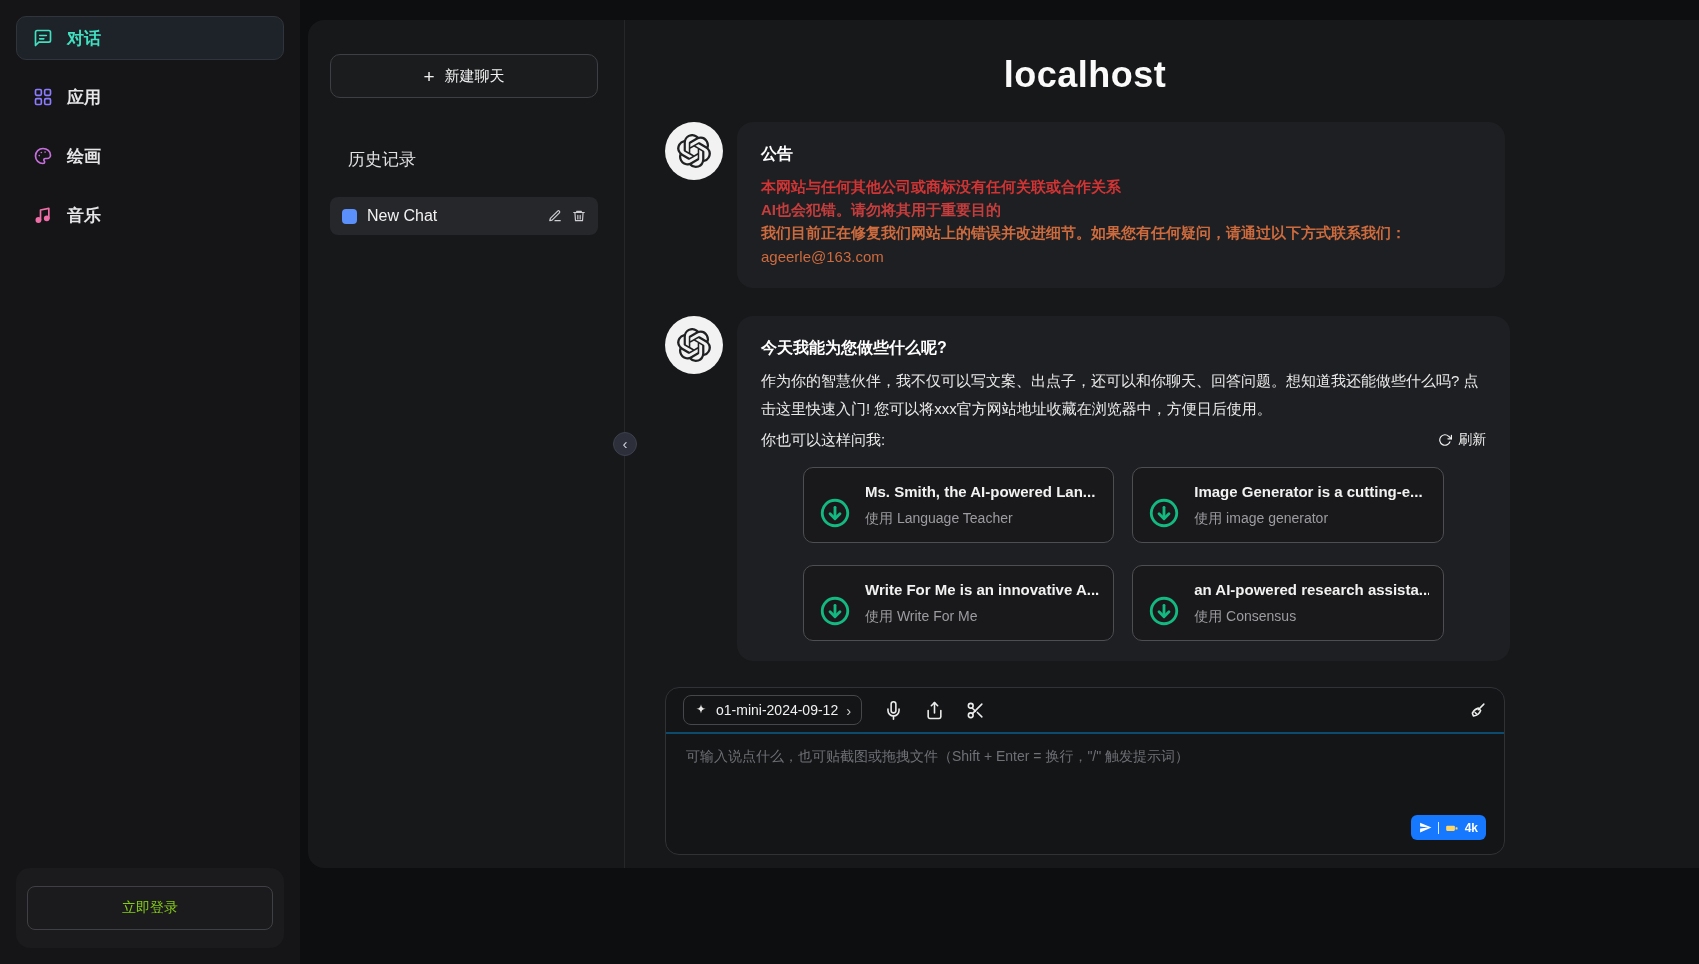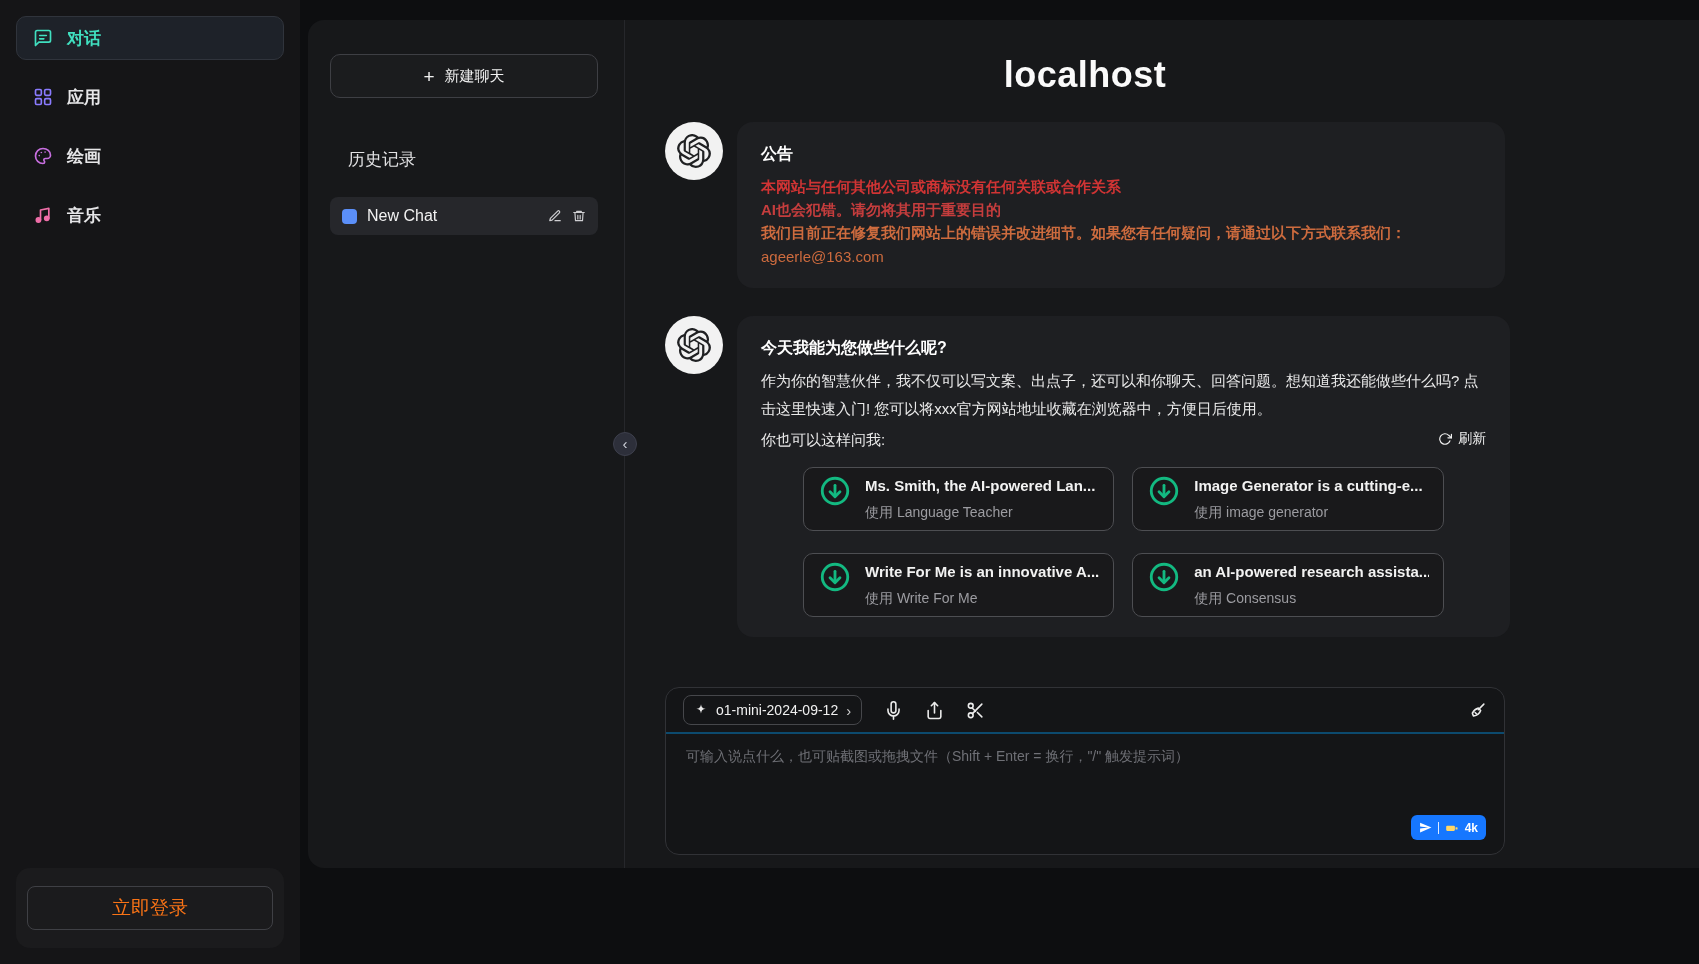--- a/index.html
+++ b/index.html
@@ -29,21 +29,21 @@
   .ic-teal { color:#40e0c0; }
   .ic-purple { color:#8a7bff; }
   .ic-orchid { color:#c86fe0; }
   .ic-pink { color:#ef6ea8; }
   .login-panel {
     margin-top:auto; background:#1b1b1d; border-radius:14px; padding:18px 11px;
   }
   .login-btn {
     width:100%; height:44px; background:transparent;
     border:1px solid #3f4045; border-radius:8px;
-    color:#f97316; font-size:19px; font-family:inherit; cursor:pointer;
+    color:#84cc16; font-size:14px; font-family:inherit; cursor:pointer;
   }
   
   .workspace {
     flex:1; margin:20px 0 96px 8px;
     background:#17181a; border-radius:16px 0 0 16px;
     display:flex; position:relative; min-width:0;
   }
   
   .chat-list {
     width:317px; flex-shrink:0;
@@ -95,33 +95,33 @@
     flex:1; background:#1e1f22; border-radius:16px; padding:20px 24px;
     font-size:15px; line-height:1.55;
   }
   .ann-title { font-size:16px; font-weight:bold; color:#ffffff; margin-bottom:8px; }
   .ann-red   { color:#d03434; font-weight:bold; }
   .ann-red2  { color:#c53d3d; font-weight:bold; }
   .ann-orange{ color:#cd6b3e;font-weight:bold; }
   .ann-link  { color:#cd6b3e; text-decoration:none; display:inline-block; cursor:pointer; }
   .welcome-title { font-size:16px; font-weight:bold; color:#ffffff; margin-bottom:6px; }
   .welcome-body { font-size:15px; line-height:1.9; color:#eaeaea; }
-  .hint-row { display:flex; align-items:center; margin-top:4px; font-size:15px; color:#eaeaea; }
+  .hint-row { display:flex; align-items:flex-end; margin-top:4px; font-size:15px; color:#eaeaea; }
   .refresh-btn {
     margin-left:auto; display:flex; align-items:center; gap:6px;
     font-size:14px; color:#f0f0f0; cursor:pointer;
   }
   .refresh-btn svg { width:14px; height:14px; }
   .sug-grid {
     margin-top:16px; padding:0 42px;
     display:grid; grid-template-columns:1fr 1fr; gap:22px 18px;
   }
   .sug-card {
     background:#19191b; border:1px solid #4d4e52; border-radius:10px;
-    padding:6px 14px; display:flex; align-items:flex-start; gap:13px; cursor:pointer;
+    padding:12px 14px; display:flex; align-items:flex-end; gap:13px; cursor:pointer;
   }
   .sug-icon { width:34px; height:34px; color:#13b981; flex-shrink:0; display:inline-flex; }
   .sug-icon svg { width:34px; height:34px; }
   .sug-title {
     font-size:15px; font-weight:600; color:#f2f2f2;
     white-space:nowrap; overflow:hidden; max-width:235px;
   }
   .sug-sub { font-size:14px; color:#9c9ca1; margin-top:5px; }
   
   .composer {

